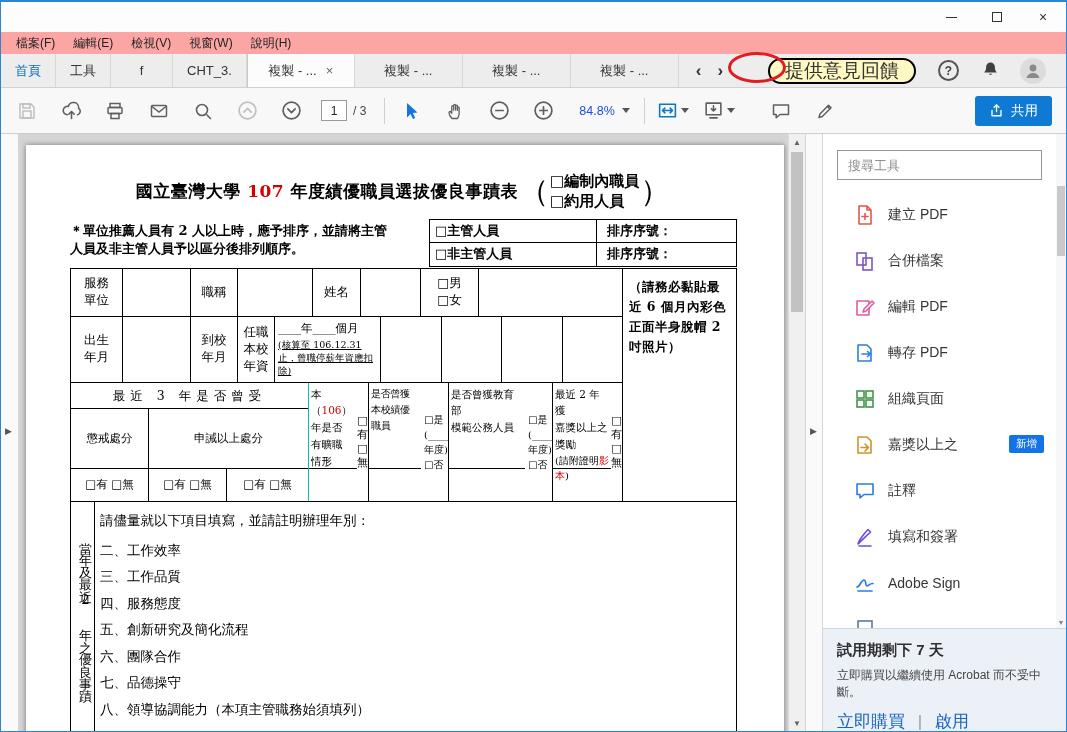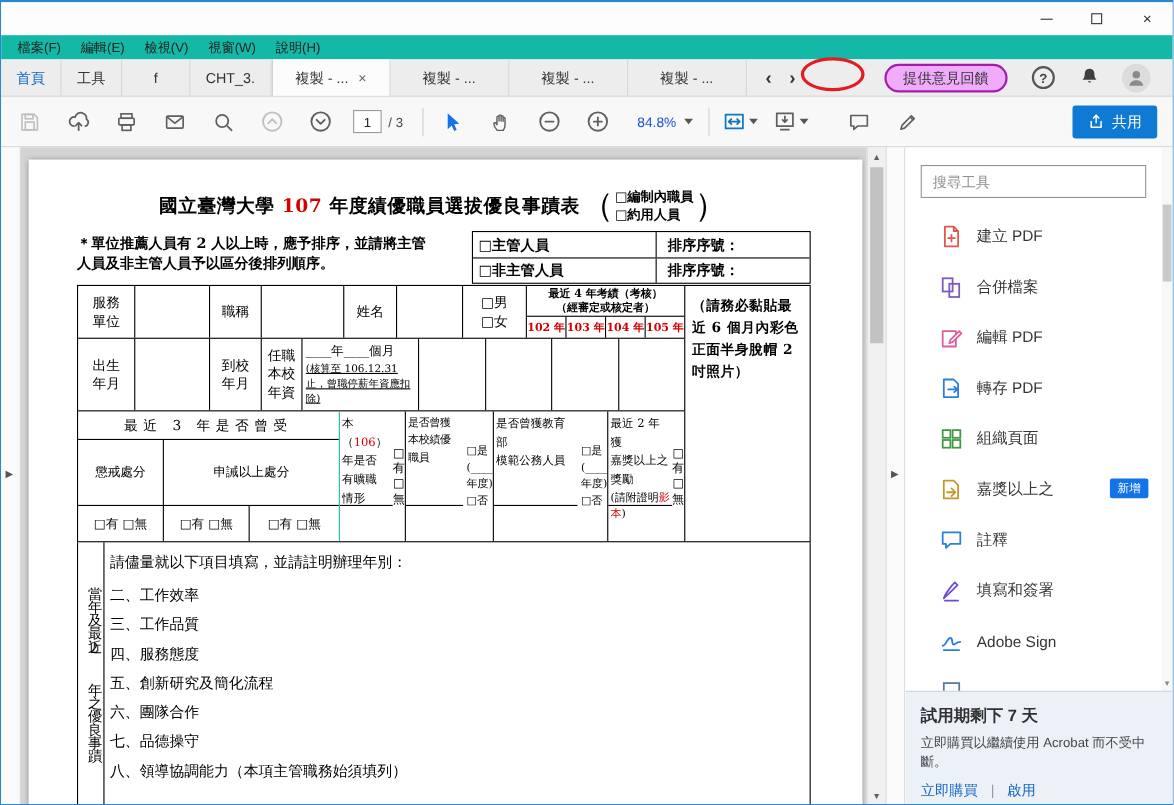--- a/index.html
+++ b/index.html
@@ -7,35 +7,35 @@
               font-family:"Liberation Sans", sans-serif; }
   .window { position:relative; width:1067px; height:732px; border:1px solid #2a86d0; border-top:2px solid #2a86d0; background:#fff; overflow:hidden;}
 
   
   .titlebar { height:30px; background:#fdfdfd; display:flex; justify-content:flex-end; align-items:stretch; }
   .win-btn { width:46px; display:flex; align-items:center; justify-content:center; color:#333; font-size:14px; cursor:default;}
   .min-glyph { display:inline-block; width:11px; height:1px; background:#333; }
   .max-glyph { display:inline-block; width:10px; height:10px; border:1px solid #333; }
 
   
-  .menubar { height:22px; background:#14b8a6; display:flex; align-items:center; padding-left:6px; font-size:12px; color:#222;}
+  .menubar { height:22px; background:#fca5a5; display:flex; align-items:center; padding-left:6px; font-size:12px; color:#222;}
   .menu-item { padding:0 9px; line-height:22px; }
 
   
   .tabbar { height:34px; background:#ededed; border-bottom:1px solid #d2d2d2; display:flex; align-items:stretch; font-size:13px; color:#333; }
   .tab { display:flex; align-items:center; padding:0 14px; border-right:1px solid #d8d8d8; white-space:nowrap;}
   .tab.home { color:#0d6cbf; }
   .tab.doc { min-width:62px; justify-content:center;}
   .tab.doc.w { width:108px; }
   .tab.active { background:#fcfcfc; border-left:1px solid #c9c9c9; }
   .tab-close { margin-left:9px; color:#666; font-size:13px; }
   .tab-nav { display:flex; align-items:center; margin-left:14px; gap:10px;}
   .nav-btn { font-size:17px; font-weight:bold; color:#333; padding:0 3px;}
   .red-ellipse { position:absolute; left:727px; top:50px; width:58px; height:31px; border:3px solid #e31b23; border-radius:50%; z-index:60; pointer-events:none;}
-  .feedback-btn { margin-left:auto; margin-right:22px; align-self:center; height:26px; padding:0 15px; border:2px solid #a21caf; border-radius:14px; display:flex; align-items:center; font-size:13px; color:#333; background:#f0abfc;}
+  .feedback-btn { margin-left:auto; margin-right:22px; align-self:center; height:26px; padding:0 15px; border:2px solid #000000; border-radius:14px; display:flex; align-items:center; font-size:19px; color:#333; background:#fef9c3;}
   .help-btn { align-self:center; width:21px; height:21px; border:2px solid #555; border-radius:50%; display:flex; align-items:center; justify-content:center; font-size:12px; font-weight:bold; color:#444; margin-right:22px;}
   .bell { align-self:center; margin-right:20px; }
   .avatar { align-self:center; width:26px; height:26px; border-radius:50%; background:#dcdcdc; display:flex; align-items:center; justify-content:center; margin-right:20px;}
 
   
   .toolbar { height:46px; background:#f8f8f8; border-bottom:1px solid #cfcfcf; display:flex; align-items:center; padding:0 14px 0 12px;}
   .tb-btn { width:28px; height:28px; display:flex; align-items:center; justify-content:center; margin-right:16px; border-radius:3px;}
   .tb-div { width:1px; height:26px; background:#cfcfcf; margin:0 12px 0 4px;}
   .page-box { width:26px; height:21px; border:1px solid #9a9a9a; background:#fff; text-align:center; font-size:12px; color:#222; margin-right:6px;}
   .page-total { font-size:12px; color:#444; margin-right:14px; white-space:nowrap;}
@@ -55,21 +55,21 @@
   .sb-arrow.bottom { top:auto; bottom:4px; }
   .sb-thumb { position:absolute; left:2px; top:18px; width:12px; height:160px; background:#c2c2c2;}
 
   
   .page { position:absolute; left:7px; top:11px; width:758px; height:1120px; background:#fff; box-shadow:0 0 5px rgba(0,0,0,.45); padding:26px 47px 0 44px; font-family:"DejaVu Serif","Liberation Serif",serif; color:#000;}
   .red { color:#d20000; }
   .pl { white-space:pre-line; }
   .f-title { display:flex; justify-content:center; align-items:center; margin-bottom:7px; }
   .f-title-main { font-size:17px; font-weight:bold; letter-spacing:.5px;}
   .big-paren { font-size:30px; font-weight:400; line-height:30px; margin:0 1px;}
-  .f-opts { display:flex; flex-direction:column; font-size:12px; font-weight:bold; line-height:1.35;}
+  .f-opts { display:flex; flex-direction:column; font-size:15px; font-weight:bold; line-height:1.35;}
   .band1 { display:flex; width:667px; height:48px; margin-bottom:1px;}
   .f-note { width:359px; font-size:13px; font-weight:600; line-height:1.45; padding-top:3px;}
   .rankbox { width:308px; border:1px solid #000; display:flex; flex-direction:column;}
   .rank-row { flex:1; display:flex; align-items:center; font-size:13px; font-weight:600;}
   .rank-row.first { border-bottom:1px solid #000;}
   .rank-cb { width:167px; padding-left:5px; border-right:1px solid #000; align-self:stretch; display:flex; align-items:center;}
   .rank-seq { padding-left:10px;}
 
   .mtable { width:667px; border:1.5px solid #000; display:flex;}
   .mleft { width:552px; border-right:1px solid #000; display:flex; flex-direction:column;}
@@ -119,21 +119,21 @@
   .tool-item { height:46px; display:flex; align-items:center; padding-left:31px; position:relative;}
   .tool-icon { width:22px; height:22px; margin-right:12px; flex:0 0 22px;}
   .tool-label { font-size:14px; color:#363636;}
   .badge { position:absolute; right:22px; top:13px; background:#1473e6; color:#fff; font-size:10.5px; padding:2px 7px; border-radius:2px;}
   .panel-scrollbar { position:absolute; right:0; top:0; width:10px; height:494px; background:#f7f7f7;}
   .panel-thumb { position:absolute; left:1px; top:52px; width:8px; height:70px; background:#c9c9c9;}
   .panel-sb-arrow { position:absolute; bottom:2px; left:0; width:10px; text-align:center; font-size:7px; color:#888;}
   .trial-panel { position:absolute; left:0; bottom:0; width:243px; height:104px; background:#ecf1f8; border-top:1px solid #ccd6e4; padding:12px 14px 0 14px;}
   .trial-title { font-size:15px; font-weight:bold; color:#303030; margin-bottom:7px;}
   .trial-body { font-size:12px; color:#454545; line-height:1.45; margin-bottom:8px;}
-  .trial-links { font-size:13px;}
+  .trial-links { font-size:17px;}
   .trial-links .link { color:#1866c0; }
   .trial-links .sep { color:#9a9a9a; margin:0 8px;}
 </style>
 </head>
 <body>
 
 <div class="window">
 
   <div class="titlebar">
     <div class="win-btn">
@@ -359,30 +359,20 @@
             <div class="rA">
               <div class="c cw52 pl ctr">服務
 單位</div>
               <div class="c cw68"></div>
               <div class="c cw47 ctr">職稱</div>
               <div class="c cw75"></div>
               <div class="c cw48 ctr">姓名</div>
               <div class="c cw60"></div>
               <div class="c cw58 pl ctr">□男
 □女</div>
-              <div class="gblock">
-                <div class="ghead pl">最近 4 年考績（考核）
-（經審定或核定者）</div>
-                <div class="gyears">
-                  <span class="gy">102 年</span>
-                  <span class="gy">103 年</span>
-                  <span class="gy">104 年</span>
-                  <span class="gy last">105 年</span>
-                </div>
-              </div>
             </div>
             <div class="rB">
               <div class="c cw52 pl ctr">出生
 年月</div>
               <div class="c cw68"></div>
               <div class="c cw47 pl ctr">到校
 年月</div>
               <div class="c cw37 pl ctr">任職
 本校
 年資</div>

